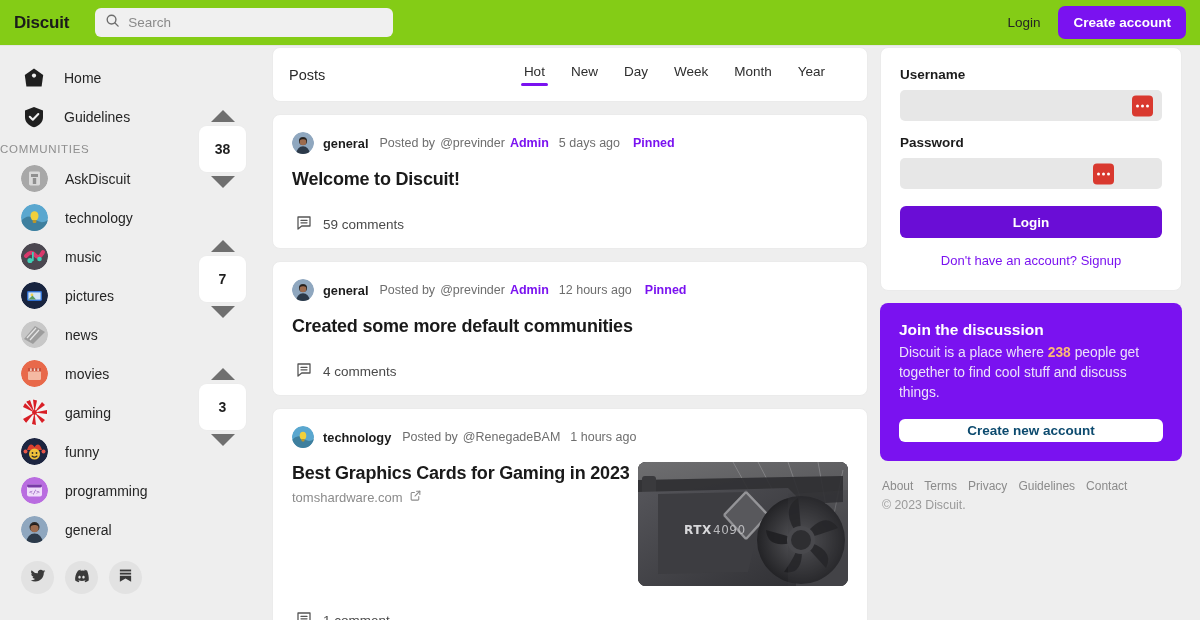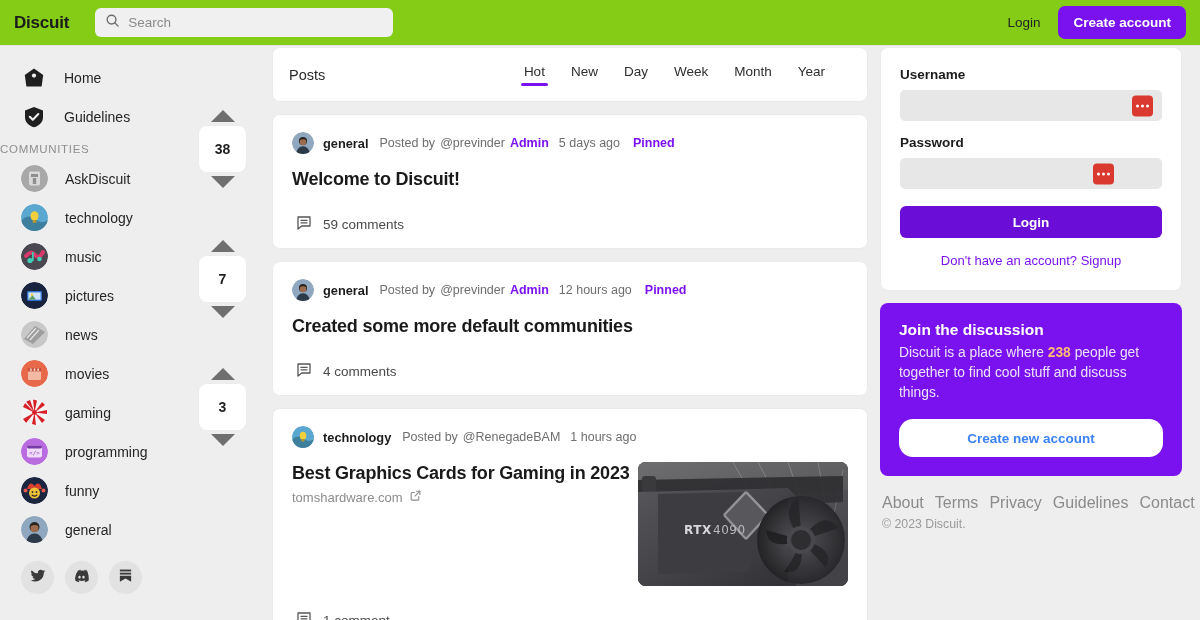--- a/index.html
+++ b/index.html
@@ -212,30 +212,30 @@
   }
 
   #join-card {
     margin-top: 12px; background: #7a12f0; border-radius: 8px;
     padding: 18px 19px 19px 19px;
   }
   #join-title { font-size: 15.5px; font-weight: bold; color: #fff; }
   #join-text { font-size: 13.8px; color: #ece2fb; line-height: 1.45; margin-top: 4px; }
   #join-text b { color: #fdba74; font-weight: bold; }
   #join-btn {
-    display: block; width: 100%; height: 38px; margin-top: 16px;
-    background: #fff; color: #3b82f6;
-    border: 0; border-radius: 14px;
+    display: block; width: 100%; height: 23px; margin-top: 16px;
+    background: #fff; color: #0c4a6e;
+    border: 0; border-radius: 6px;
     font-family: "Liberation Sans", sans-serif;
     font-size: 13.5px; font-weight: bold; cursor: pointer;
   }
 
   #footer { margin-top: 18px; padding-left: 2px; }
   #footer-links { display: flex; gap: 11px; }
-  #footer-links span { font-size: 16px; color: #8b8b8b; cursor: pointer; }
+  #footer-links span { font-size: 12px; color: #8b8b8b; cursor: pointer; }
   #copyright { font-size: 12.3px; color: #9a9a9a; margin-top: 5px; }
 </style>
 </head>
 <body>
 
 <div id="navbar">
   <div id="brand">Discuit</div>
 
   <div id="search-wrap">
     <span>
@@ -371,43 +371,43 @@
           </g>
           <circle cx="13.5" cy="13.5" r="2.4" fill="#d81f26"></circle>
         </svg>
       </span>
       <span class="lbl">gaming</span>
     </div>
 
     <div class="side-row">
       <span class="cicon">
         <svg width="27" height="27" viewBox="0 0 27 27">
-          <circle cx="13.5" cy="13.5" r="13.5" fill="#b96ce0"></circle>
-          <rect x="6" y="7.5" width="15" height="12" rx="2" fill="#f0ddfb"></rect>
-          <rect x="6" y="7.5" width="15" height="3" rx="1.4" fill="#7a3ba8"></rect>
-          <text x="13.5" y="16.6" font-family="DejaVu Sans Mono, monospace" font-size="6" fill="#7a3ba8" text-anchor="middle">&lt;/&gt;</text>
-        </svg>
-      </span>
-      <span class="lbl">programming</span>
-    </div>
-
-    <div class="side-row">
-      <span class="cicon">
-        <svg width="27" height="27" viewBox="0 0 27 27">
           <circle cx="13.5" cy="13.5" r="13.5" fill="#1c2540"></circle>
           <path d="M6 12 Q9 3 13.5 9 Q18 3 21 12 Z" fill="#d9402f"></path>
           <circle cx="13.5" cy="16" r="5.5" fill="#f0c23a"></circle>
           <circle cx="11.5" cy="15" r="0.9" fill="#2a2a2a"></circle>
           <circle cx="15.5" cy="15" r="0.9" fill="#2a2a2a"></circle>
           <path d="M11 18 Q13.5 20.2 16 18" stroke="#2a2a2a" stroke-width="1.1" fill="none" stroke-linecap="round"></path>
           <circle cx="4.5" cy="13.5" r="2" fill="#e8574a"></circle>
           <circle cx="22.5" cy="13.5" r="2" fill="#e8574a"></circle>
         </svg>
       </span>
       <span class="lbl">funny</span>
+    </div>
+
+    <div class="side-row">
+      <span class="cicon">
+        <svg width="27" height="27" viewBox="0 0 27 27">
+          <circle cx="13.5" cy="13.5" r="13.5" fill="#b96ce0"></circle>
+          <rect x="6" y="7.5" width="15" height="12" rx="2" fill="#f0ddfb"></rect>
+          <rect x="6" y="7.5" width="15" height="3" rx="1.4" fill="#7a3ba8"></rect>
+          <text x="13.5" y="16.6" font-family="DejaVu Sans Mono, monospace" font-size="6" fill="#7a3ba8" text-anchor="middle">&lt;/&gt;</text>
+        </svg>
+      </span>
+      <span class="lbl">programming</span>
     </div>
 
     <div class="side-row">
       <span class="cicon">
         <svg width="27" height="27" viewBox="0 0 27 27">
           <circle cx="13.5" cy="13.5" r="13.5" fill="#8fa7bf"></circle>
           <circle cx="13.5" cy="11" r="5" fill="#2e2a28"></circle>
           <circle cx="13.5" cy="12.2" r="4" fill="#9c6b4e"></circle>
           <path d="M8.5 10.5 Q13.5 4.5 18.5 10.5 Q16 8.5 13.5 9 Q11 8.8 8.5 10.5" fill="#211d1c"></path>
           <path d="M5 27 Q6.5 17.5 13.5 17.5 Q20.5 17.5 22 27 Z" fill="#2c3a4a"></path>

